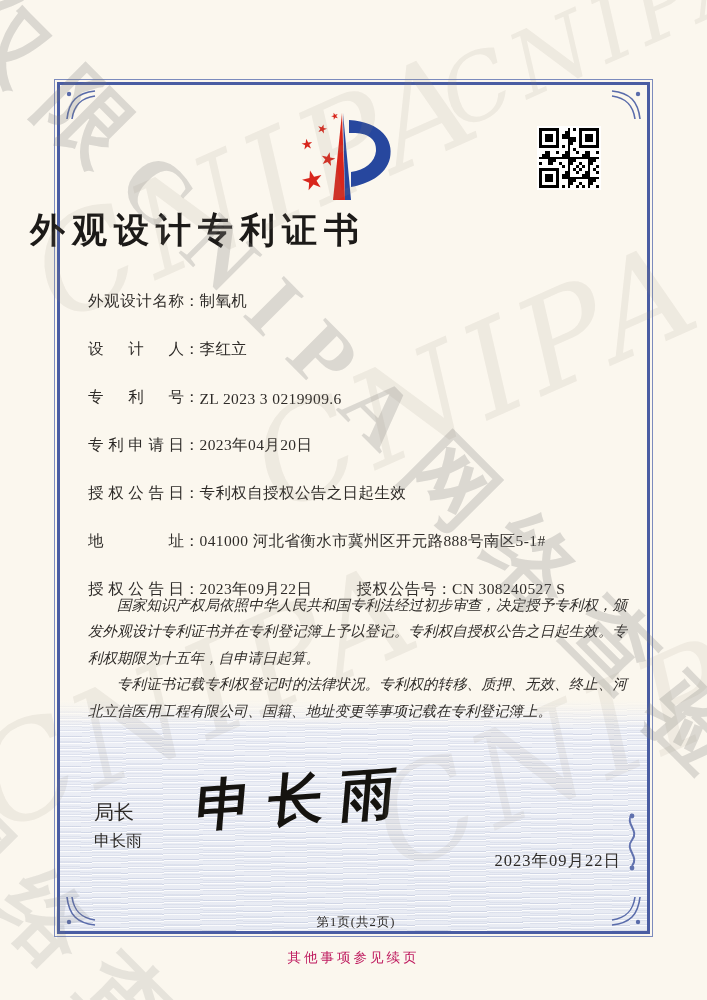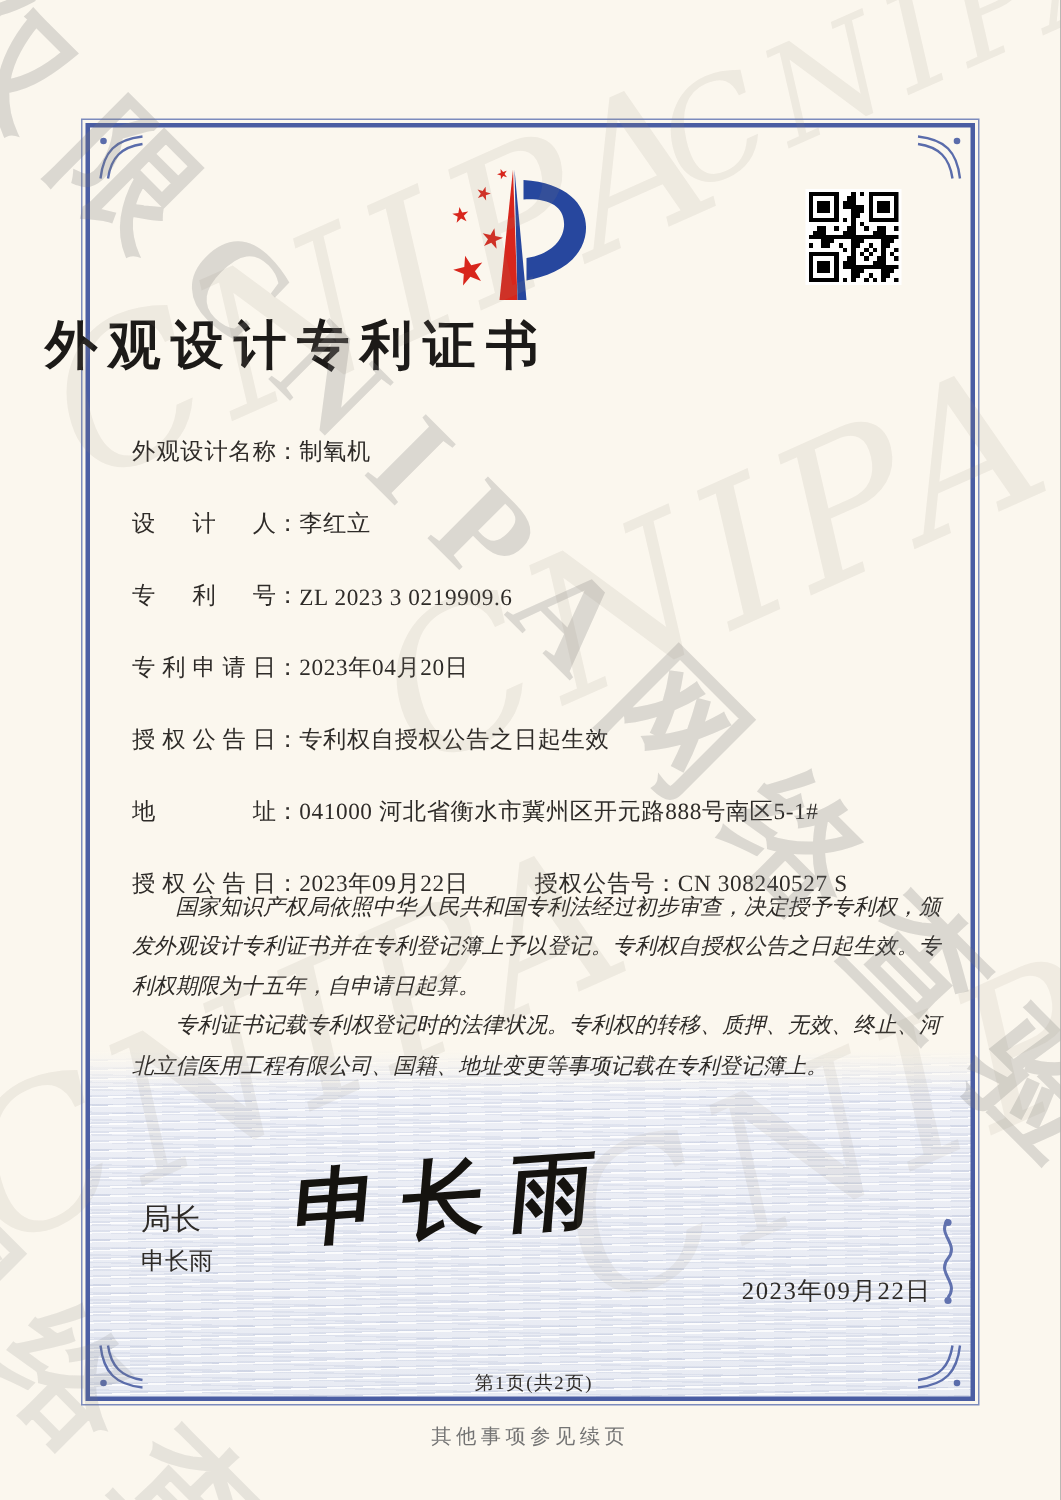--- a/index.html
+++ b/index.html
@@ -71,21 +71,21 @@
     font-family:"Liberation Sans","DejaVu Sans",sans-serif; }
   .sig-name { position:absolute; left:94px; top:831px; font-size:16px; z-index:3;
     font-family:"Liberation Sans","DejaVu Sans",sans-serif; }
   .sig-script { position:absolute; left:196px; top:762px; z-index:3;
     font-size:56px; font-weight:bold; letter-spacing:16px; color:#15130f;
     transform:rotate(-4deg) skewX(-9deg); }
   .grant-date { position:absolute; right:86px; top:850px; font-size:16.5px; letter-spacing:1px; z-index:3; }
   .page-info { position:absolute; left:5px; right:0; bottom:69px; text-align:center;
     font-size:12.5px; letter-spacing:1px; z-index:3; }
   .cont-note { position:absolute; left:0; right:0; bottom:33px; text-align:center;
-    font-size:13.5px; letter-spacing:3px; color:#737373; z-index:3; }
+    font-size:13.5px; letter-spacing:3px; color:#be185d; z-index:3; }
 </style>
 </head>
 <body>
 
 <div class="page">
 
   <div class="wm wm-diagonal" id="wm1">仅限CNIPA网络查验使用</div>
   <div class="wm wm-diagonal" id="wm2">仅限CNIPA网络查验使用</div>
   <div class="wm wm-script" id="wms1">CNIPA</div>
   <div class="wm wm-script" id="wms2">CNIPA</div>

